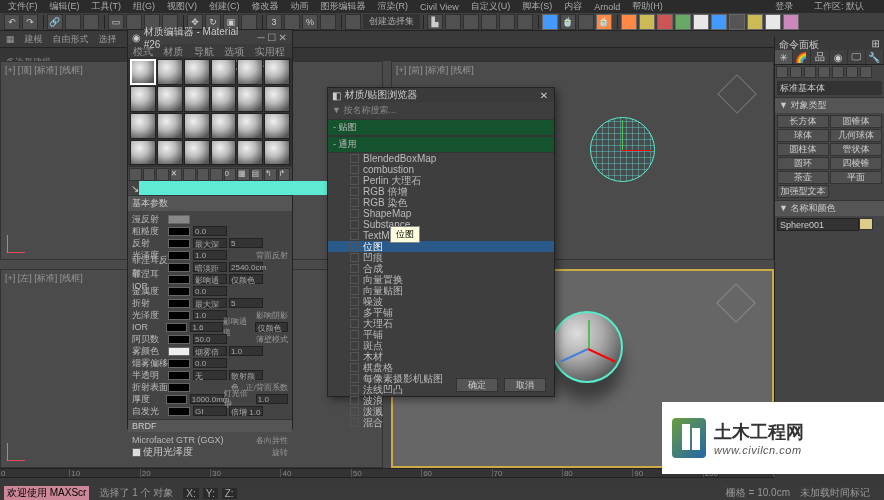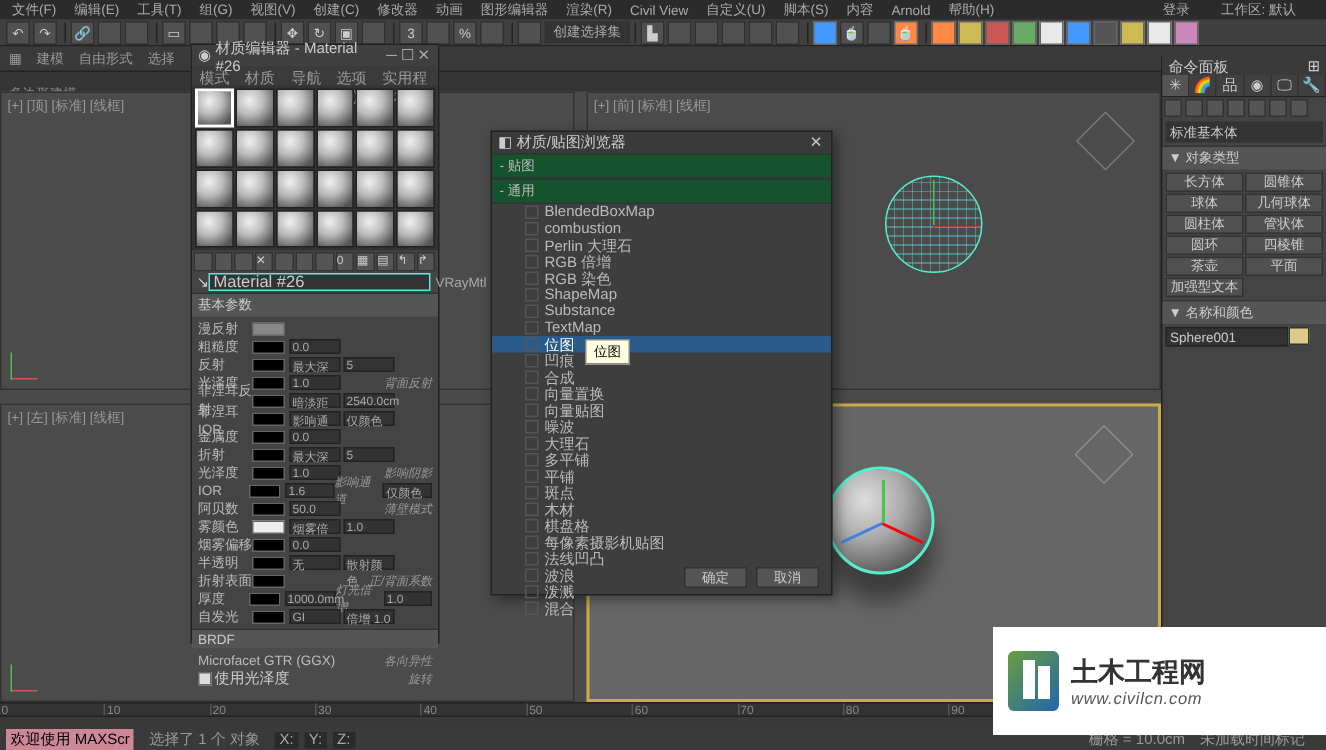--- a/index.html
+++ b/index.html
@@ -45,32 +45,32 @@
 .mat-editor .titlebar .spacer{flex:1}
 .mat-editor .titlebar .wbtn{width:11px;text-align:center;color:#aaa;font-size:10px;}
 .mat-editor .tabs{height:13px;display:flex;background:#3b3b3b;font-size:9px;}
 .mat-editor .tabs span{padding:1px 5px;color:#999;}
 .mat-slots{display:grid;grid-template-columns:repeat(6,1fr);gap:1px;padding:2px;background:#333;}
 .mat-slot{aspect-ratio:1;background:radial-gradient(circle at 35% 30%,#f0f0f0,#bbb 40%,#555 85%);border:1px solid #222;}
 .mat-slot.sel{border:2px solid #fff;}
 .mat-tools{height:14px;background:#444;display:flex;padding:1px;}
 .mat-tools .tbtn{width:13px;height:13px;background:#555;margin-right:1px;font-size:8px;border:1px solid #333;}
 .mat-name{height:14px;display:flex;align-items:center;padding:0 3px;}
-.mat-name input{flex:1;background:#333;border:1px solid #5eead4;color:#ccc;font-size:11px;height:12px;padding:0 2px;}
+.mat-name input{flex:1;background:#333;border:7px solid #5eead4;color:#ccc;font-size:14px;height:12px;padding:0 2px;}
 .mat-name .lbl{font-size:9px;color:#aaa;margin-left:3px;}
 .rollout{border-top:1px solid #333;}
 .rollout .hdr{background:#555;font-size:9px;padding:1px 4px;color:#ccc;}
 .rollout .body{padding:2px 4px;font-size:9px;}
 .prow{display:flex;align-items:center;height:12px;}
 .prow .plabel{width:36px;font-size:9px;color:#bbb;}
 .prow .swatch{width:22px;height:9px;background:#000;border:1px solid #666;margin-right:3px;}
 .prow .sw-white{background:#eee;}
 .prow .sw-grey{background:#888;}
 .prow .spinner{width:34px;height:10px;background:#333;border:1px solid #222;font-size:8px;padding-left:1px;color:#aaa;}
-.prow .sub{font-size:8px;color:#999;margin-left:auto;font-style:italic;}
+.prow .sub{font-size:8px;color:#999;margin-left:auto;}
 .prow .cbox{width:9px;height:9px;border:1px solid #666;margin-right:2px;}
 .prow .cbox.on{background:#ddd;}
 .map-browser{position:absolute;top:87px;left:327px;width:228px;height:310px;background:#3e3e3e;border:1px solid #222;z-index:10;box-shadow:3px 3px 8px rgba(0,0,0,0.4);}
 .map-browser .titlebar{height:14px;background:#3a3a3a;display:flex;align-items:center;padding:0 4px;font-size:9px;}
 .map-browser .titlebar .spacer{flex:1}
 .map-browser .titlebar .wbtn{width:12px;text-align:center}
 .map-browser .section{background:#14532d;font-size:9px;padding:1px 5px;color:#bbb;border-top:1px solid #333;border-bottom:1px solid #333;}
 .map-list{overflow:hidden;font-size:9px;}
 .map-item{height:11px;display:flex;align-items:center;padding-left:12px;color:#bbb;}
 .map-item .micon{width:9px;height:9px;margin-right:4px;border:1px solid #555;}
@@ -96,21 +96,21 @@
 .colorchip{display:inline-block;width:14px;height:12px;background:#ddcc88;border:1px solid #333;vertical-align:top;}
 .timeline{position:absolute;bottom:14px;left:0;right:110px;height:18px;background:#393939;}
 .time-ruler{height:10px;background:#333;border-top:1px solid #222;border-bottom:1px solid #222;position:relative;display:flex;}
 .time-ruler .tick{flex:1;border-right:1px solid #555;font-size:8px;color:#888;padding-left:1px;}
 .time-slider{position:absolute;top:0;left:8px;width:34px;height:9px;background:#666;border:1px solid #888;font-size:8px;text-align:center;}
 .statusbar{position:absolute;bottom:0;left:0;right:0;height:14px;background:#3a3a3a;display:flex;align-items:center;padding:0 4px;font-size:9px;}
 .statusbar .seg{margin-right:10px;color:#999;}
 .statusbar .pink{background:#cc8899;color:#000;padding:0 3px;}
 .statusbar .coordbox{background:#2a2a2a;padding:0 3px;margin-right:4px;color:#aaa;}
 .statusbar .gridbox{margin-left:auto;}
-.watermark{position:absolute;bottom:10px;right:0;width:222px;height:72px;background:#fff;z-index:3;display:flex;align-items:center;padding:0 10px;}
+.watermark{position:absolute;bottom:26px;right:0;width:222px;height:72px;background:#fff;z-index:3;display:flex;align-items:center;padding:0 10px;}
 .watermark .logo{width:34px;height:40px;background:linear-gradient(135deg,#6a9e3e,#2266aa);border-radius:4px;margin-right:8px;position:relative;}
 .watermark .logo::before{content:"";position:absolute;left:10px;top:6px;width:8px;height:26px;background:#fff;}
 .watermark .logo::after{content:"";position:absolute;left:20px;top:10px;width:8px;height:22px;background:#fff;}
 .watermark .txt{color:#333;}
 .watermark .cn{font-size:18px;font-weight:700;color:#333;}
 .watermark .en{font-size:11px;font-style:italic;color:#555;letter-spacing:0.5px;}
 </style>
 </head>
 <body>
 
@@ -425,39 +425,40 @@
   </div>
 </div>
 
 <div class="map-browser">
   <div class="titlebar">
     <span>◧</span>
     <span style="margin-left:3px">材质/贴图浏览器</span>
     <div class="spacer"></div>
     <div class="wbtn">✕</div>
   </div>
+  <div style="padding:2px 4px;color:#888;font-size:9px">▼ 按名称搜索...</div>
   <div class="section">- 贴图</div>
   <div class="section">- 通用</div>
   <div class="map-list" id="map-list">
       <div class="map-item indent"><span class="micon"></span>BlendedBoxMap</div>
       <div class="map-item indent"><span class="micon"></span>combustion</div>
       <div class="map-item indent"><span class="micon"></span>Perlin 大理石</div>
       <div class="map-item indent"><span class="micon"></span>RGB 倍增</div>
       <div class="map-item indent"><span class="micon"></span>RGB 染色</div>
       <div class="map-item indent"><span class="micon"></span>ShapeMap</div>
       <div class="map-item indent"><span class="micon"></span>Substance</div>
       <div class="map-item indent"><span class="micon"></span>TextMap</div>
       <div class="map-item indent sel"><span class="micon"></span>位图</div>
       <div class="map-item indent"><span class="micon"></span>凹痕</div>
       <div class="map-item indent"><span class="micon"></span>合成</div>
       <div class="map-item indent"><span class="micon"></span>向量置换</div>
       <div class="map-item indent"><span class="micon"></span>向量贴图</div>
       <div class="map-item indent"><span class="micon"></span>噪波</div>
+      <div class="map-item indent"><span class="micon"></span>多平铺</div>
       <div class="map-item indent"><span class="micon"></span>大理石</div>
-      <div class="map-item indent"><span class="micon"></span>多平铺</div>
       <div class="map-item indent"><span class="micon"></span>平铺</div>
       <div class="map-item indent"><span class="micon"></span>斑点</div>
       <div class="map-item indent"><span class="micon"></span>木材</div>
       <div class="map-item indent"><span class="micon"></span>棋盘格</div>
       <div class="map-item indent"><span class="micon"></span>每像素摄影机贴图</div>
       <div class="map-item indent"><span class="micon"></span>法线凹凸</div>
       <div class="map-item indent"><span class="micon"></span>波浪</div>
       <div class="map-item indent"><span class="micon"></span>泼溅</div>
       <div class="map-item indent"><span class="micon"></span>混合</div>
     </div>

